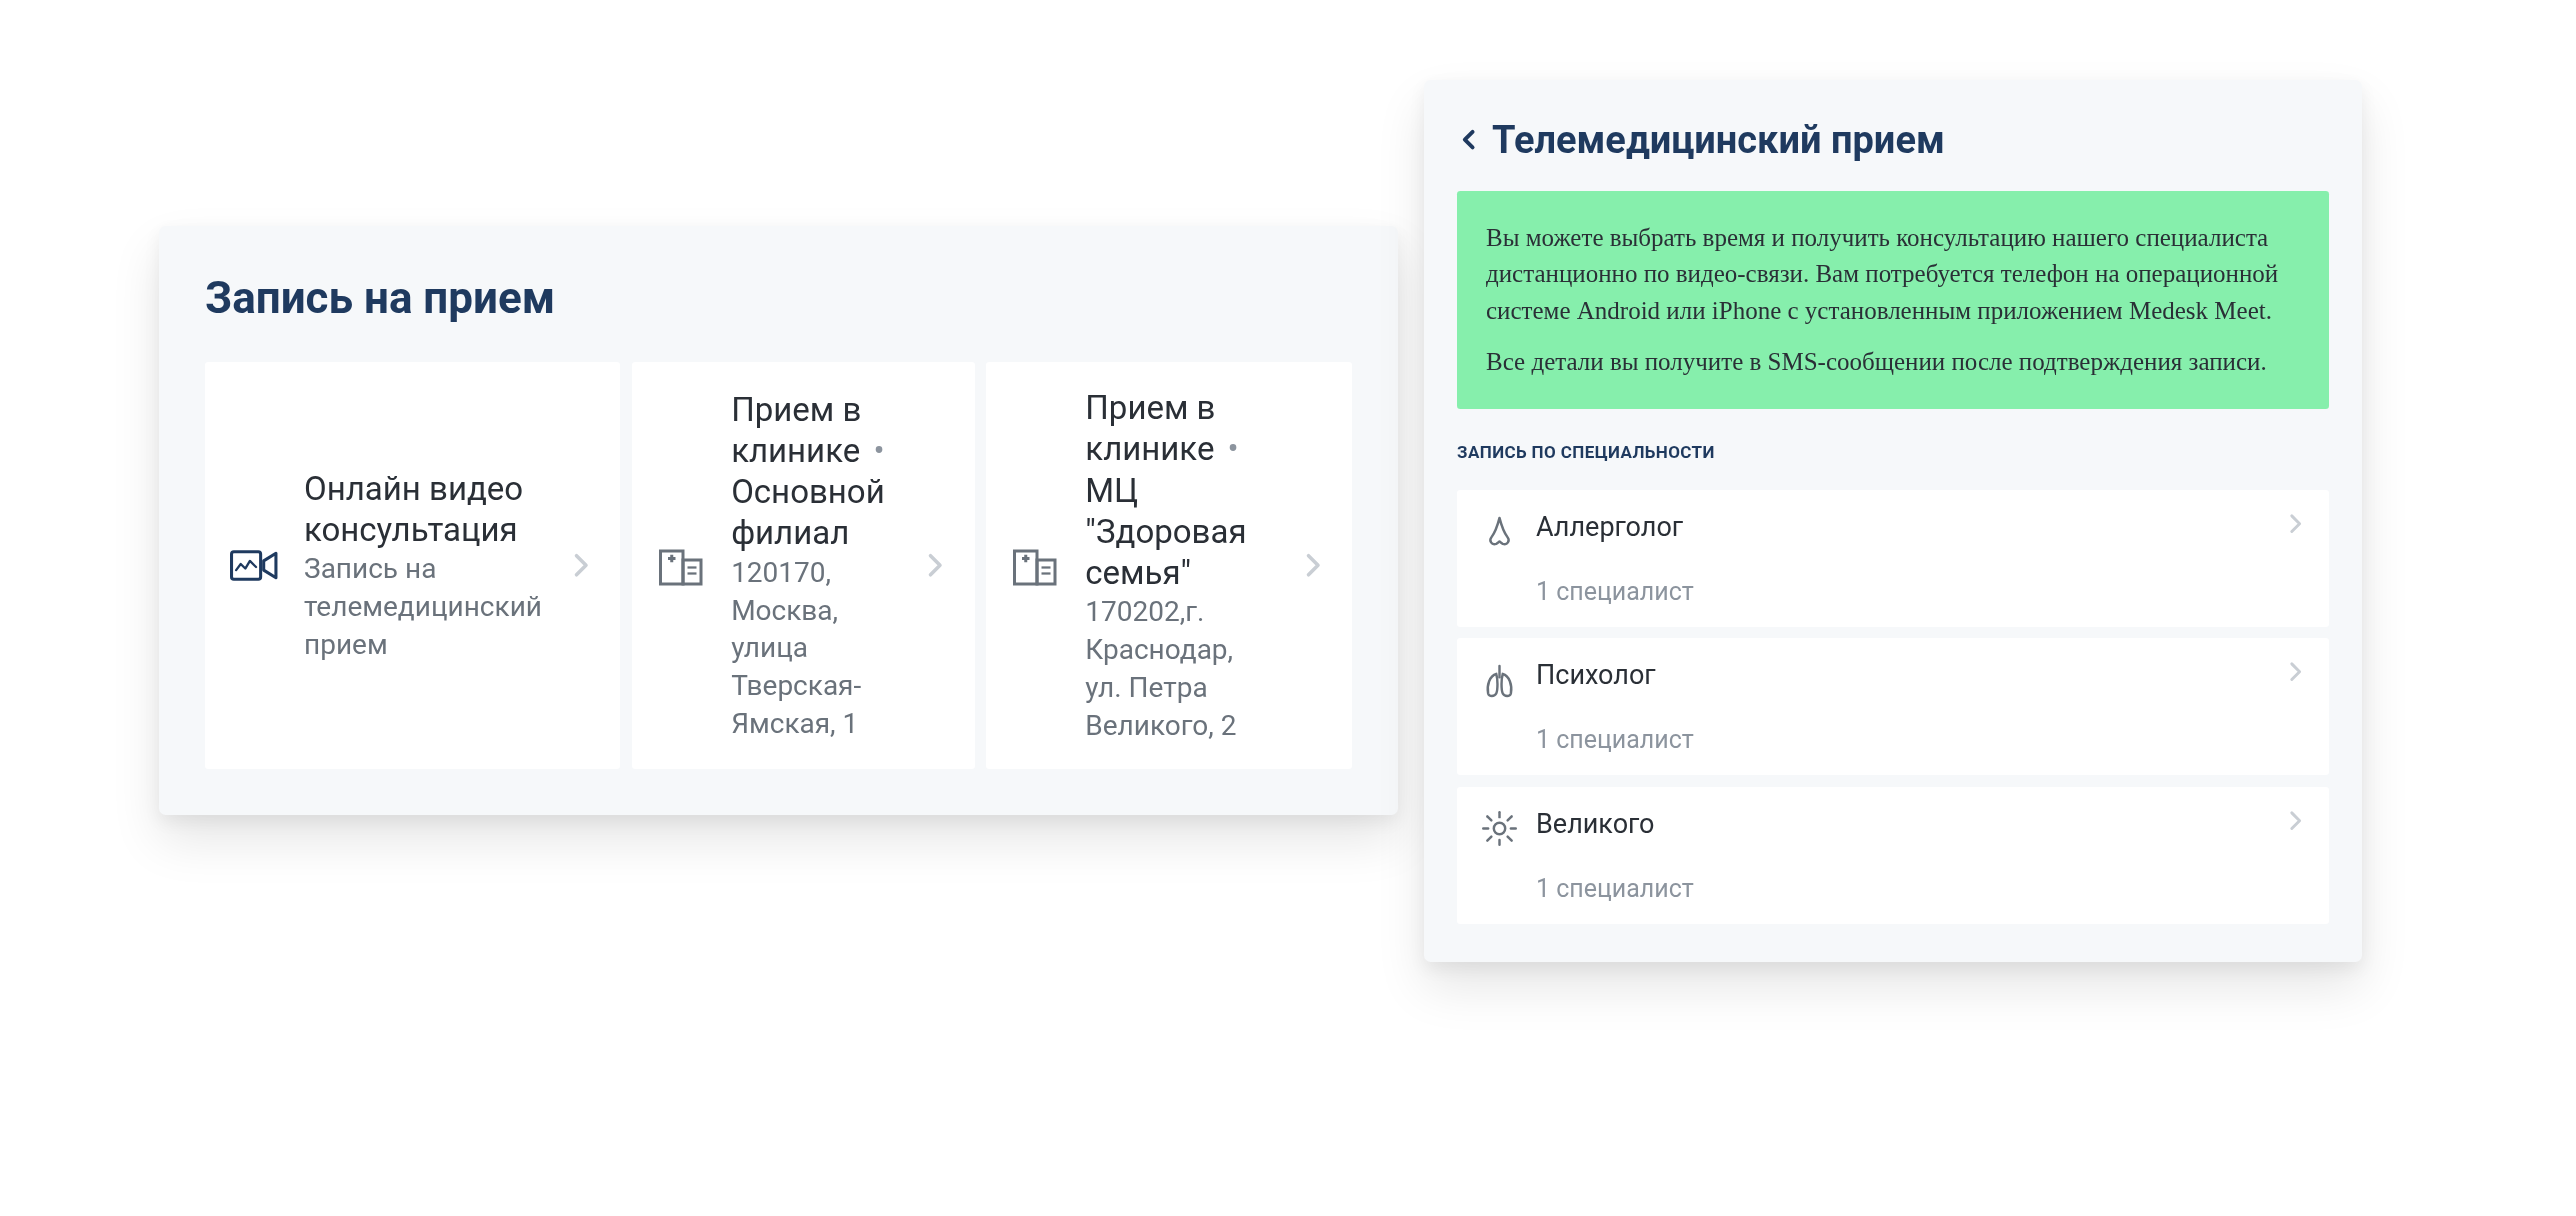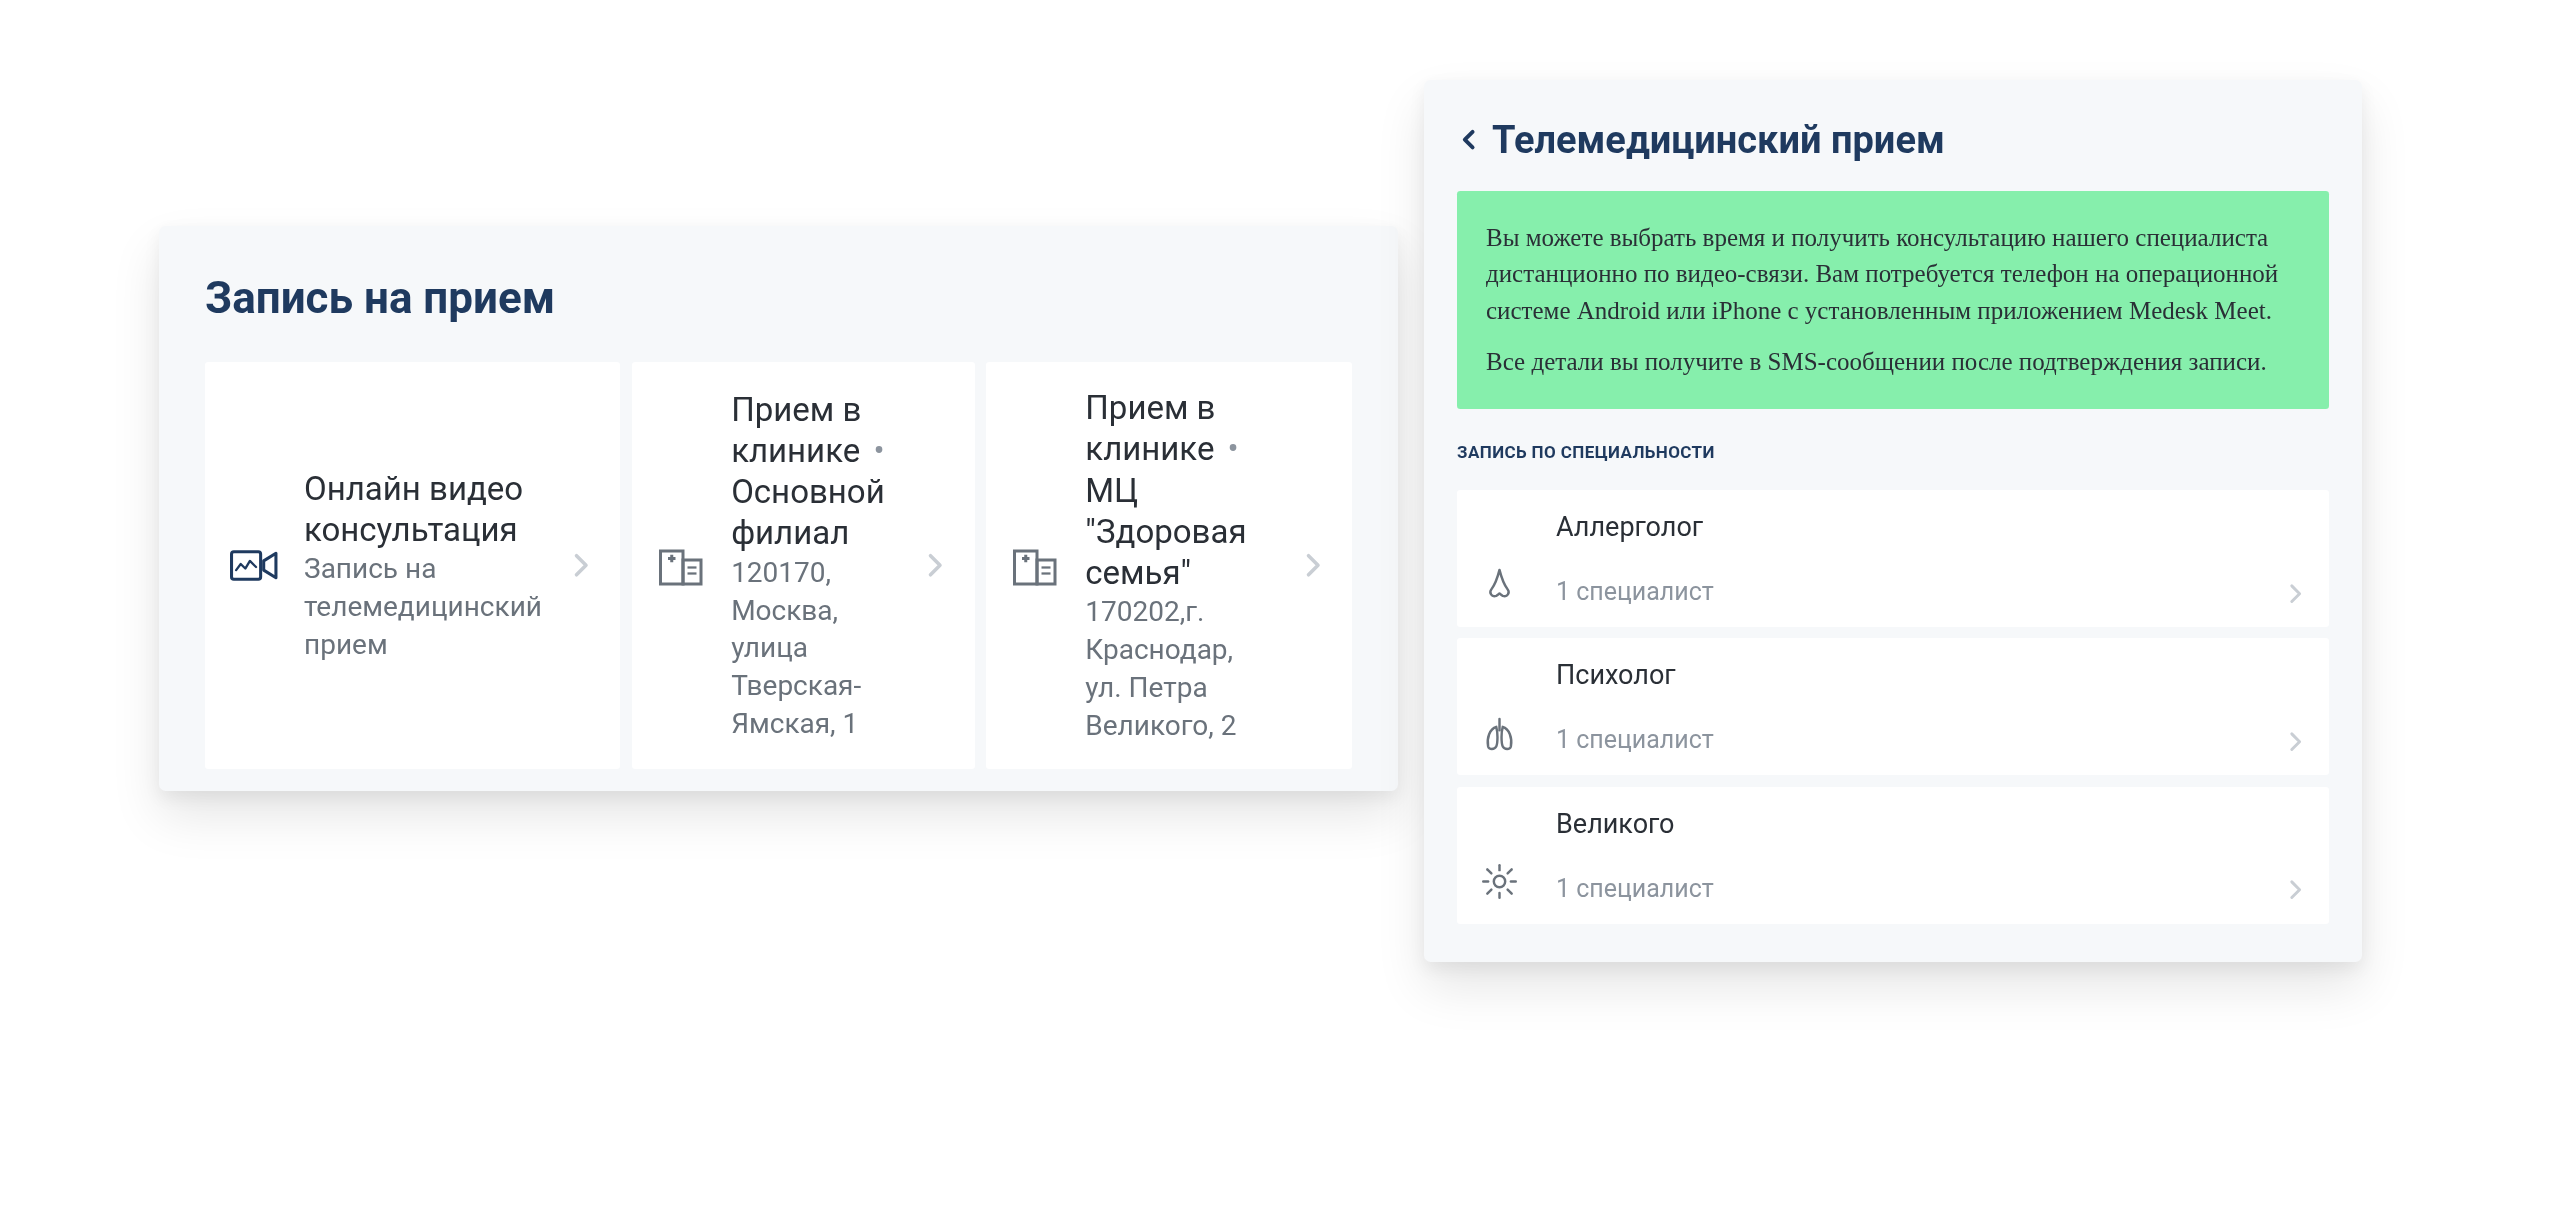--- a/index.html
+++ b/index.html
@@ -17,21 +17,21 @@
 
   
   .panel-left {
     position: absolute;
     left: 159px;
     top: 226px;
     width: 1239px;
     background: #f6f8fa;
     border-radius: 6.7px;
     box-shadow: 0 25px 50px rgba(0,0,0,0.10), 0 6.7px 17px rgba(0,0,0,0.06);
-    padding: 46px 46px 22px 46px;
+    padding: 46px 46px 46px 46px;
   }
   .panel-left h1 {
     color: #1f3a5f;
     font-size: 44px;
     font-weight: 700;
     margin-bottom: 38px;
   }
   .list {
     display: flex;
     flex-direction: row;
@@ -120,22 +120,22 @@
     letter-spacing: 0.4px;
     margin-bottom: 28px;
     text-transform: uppercase;
   }
   .spec-list { display:flex; flex-direction:column; gap:11.7px; }
   .spec-row {
     background:#ffffff;
     border-radius:3.3px;
     padding: 21px 21px;
     display:flex;
-    align-items:flex-end;
-    gap: 36px;
+    align-items:flex-start;
+    gap: 16px;
     cursor:pointer;
   }
   .spec-row .icon {
     width: 42px; height:42px; flex:0 0 42px;
     display:flex;align-items:center;justify-content:center;
   }
   .spec-row .texts { flex:1 1 auto; min-width:0; }
   .spec-row .name {
     font-size: 27px;
     color:#2a2f36;

